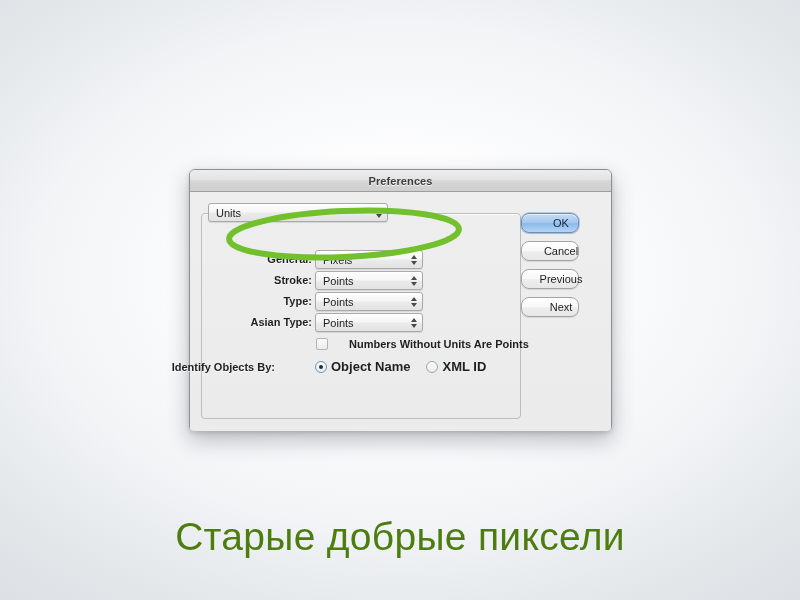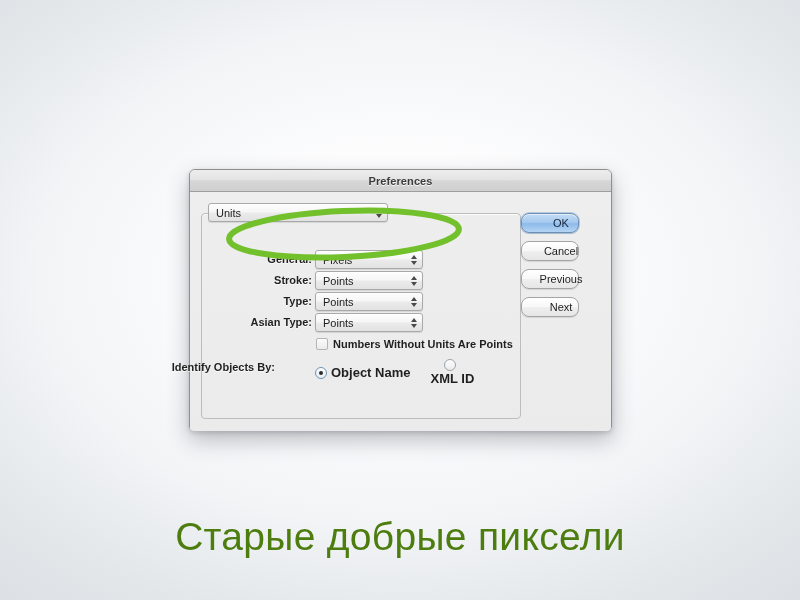--- a/index.html
+++ b/index.html
@@ -80,21 +80,21 @@
   .row { position: absolute; left: 0; width: 331px; height: 19px; }
   .row-label {
     position: absolute; right: 209px; top: 3px;
     font-size: 11px; font-weight: bold; color: #1f1f1f;
     text-align: right; white-space: nowrap;
     text-shadow: 0 1px 0 rgba(255,255,255,.7);
   }
   .row .popup { left: 125px; width: 108px; }
 
   
-  .checkrow { position: absolute; left: 126px; top: 146px; display: flex; align-items: flex-start; }
+  .checkrow { position: absolute; left: 126px; top: 146px; display: flex; align-items: flex-start; gap: 16px; }
   .checkbox {
     width: 12px; height: 12px; border: 1px solid #b4b4b4; border-radius: 2px;
     background: linear-gradient(to bottom, #fbfbfb, #ececec);
     box-shadow: 0 1px 0 rgba(255,255,255,.8) inset;
   }
   .checkrow-label { font-size: 11px; font-weight: bold; color: #1f1f1f; margin-left: 5px; white-space: nowrap; }
 
   
   .radiorow { position: absolute; left: 0; top: 167px; width: 294px; height: 16px; }
   .radiorow .row-label { right: 209px; top: 2px; }
@@ -104,21 +104,21 @@
     background: linear-gradient(to bottom, #fdfdfd, #ececec);
     display: flex; align-items: center; justify-content: center;
   }
   .radio.on {
     border-color: #6f93b5;
     background: linear-gradient(to bottom, #fcfdfe, #e7eef5);
   }
   .radio.on::after { content: ""; width: 4px; height: 4px; border-radius: 50%; background: #2b2b2b; }
   .radio-label { font-size: 13px; font-weight: bold; color: #1f1f1f; margin-left: 4px; white-space: nowrap; }
   .radio-item { display: flex; align-items: center; }
-  .radio-item + .radio-item { margin-left: 16px; flex-direction: column; }
+  .radio-item + .radio-item { margin-left: 16px; }
 
   
   .buttons { position: absolute; right: 12px; top: 21px; width: 78px; }
   .btn {
     display: block; width: 58px; height: 20px; margin-bottom: 8px;
     border: 1px solid #a4a4a4; border-radius: 8px;
     background: linear-gradient(to bottom, #ffffff 0%, #f8f8f8 48%, #efefef 52%, #e6e6e6 100%);
     font-size: 11px; color: #1d1d1d;
     box-shadow: 0 1px 1px rgba(0,0,0,.10), 0 1px 0 rgba(255,255,255,.9) inset;
     display: flex; align-items: center; justify-content: center; padding-left: 28px;

